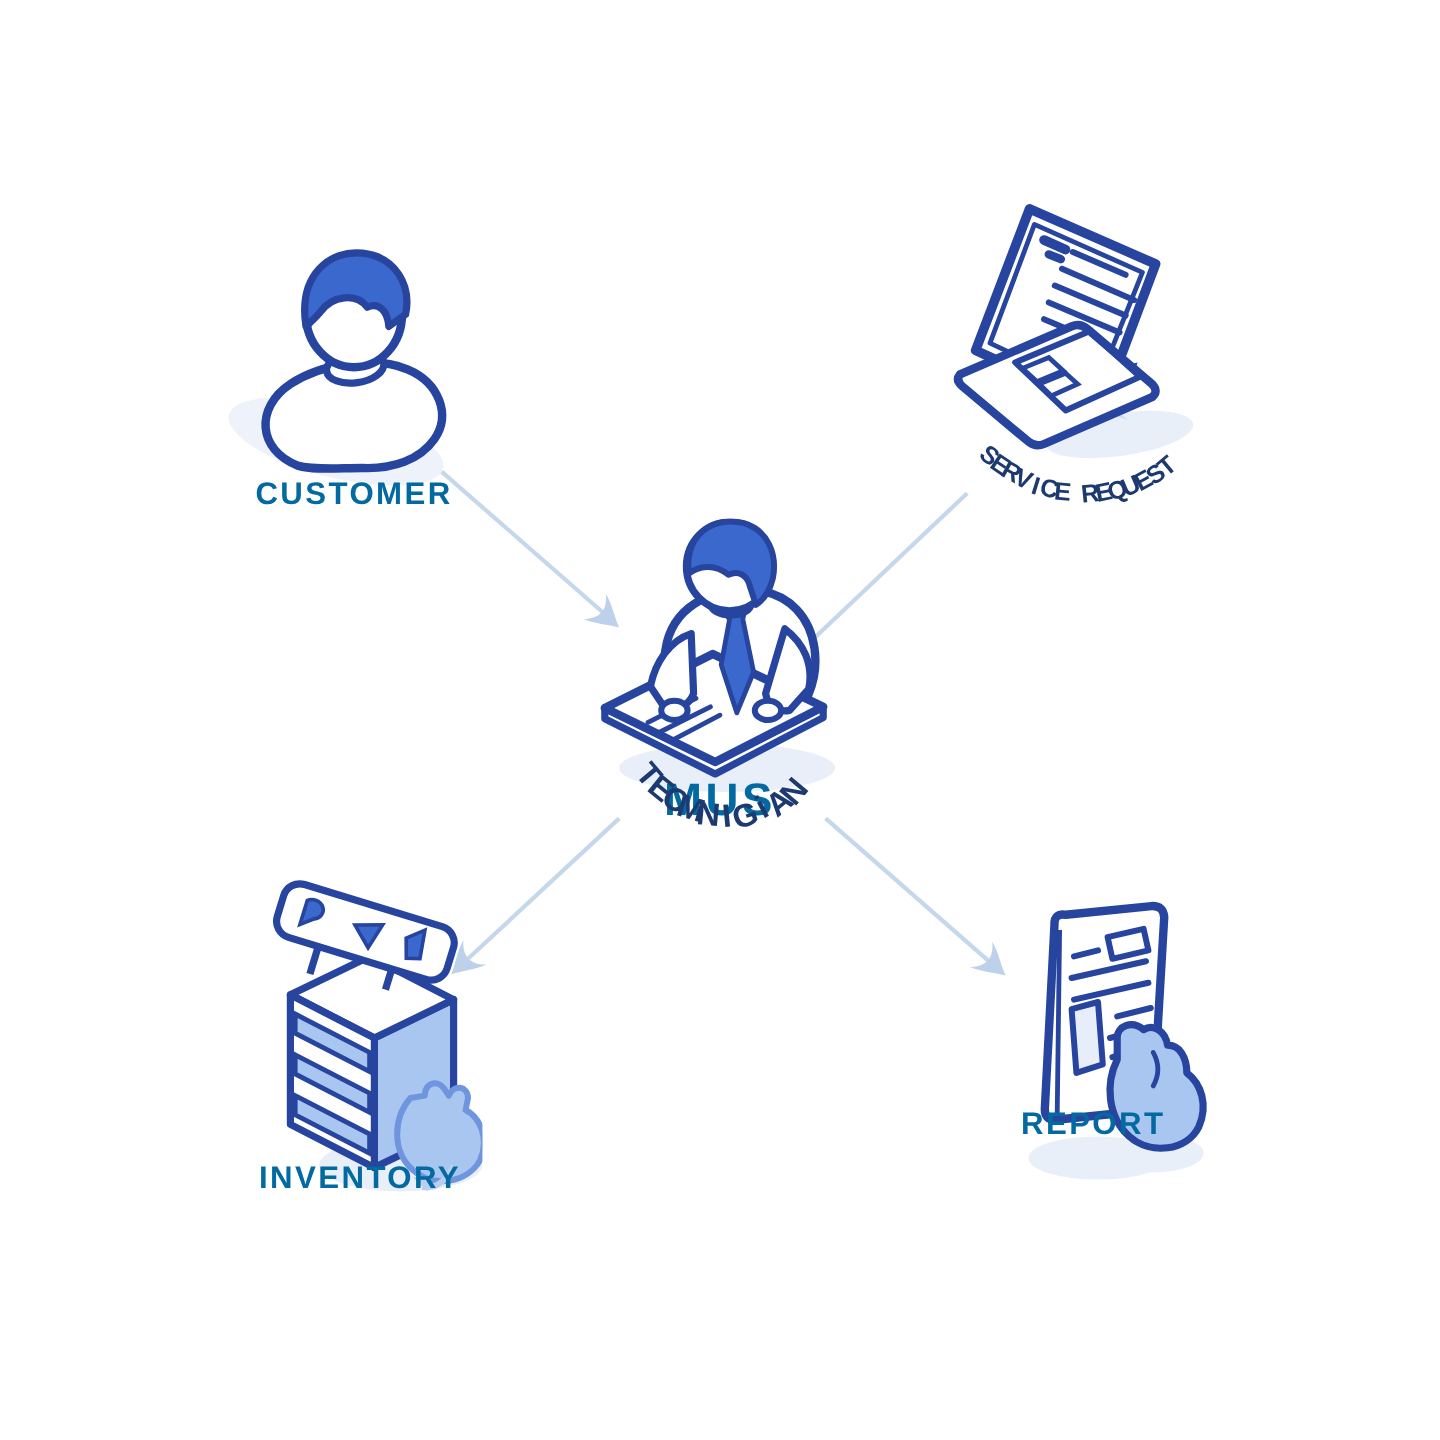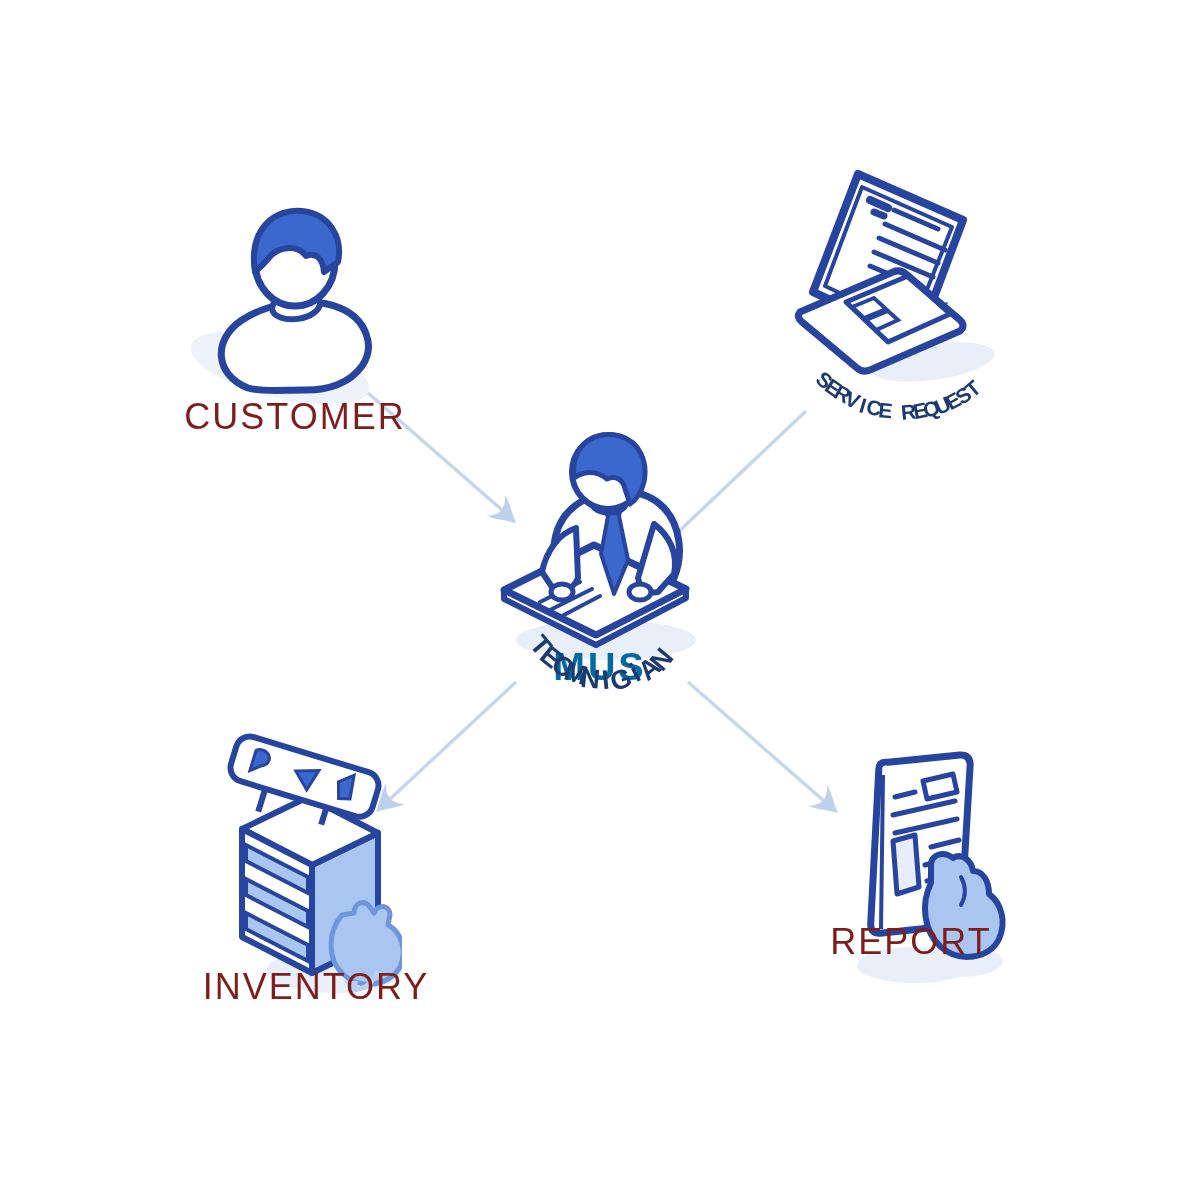--- a/index.html
+++ b/index.html
@@ -1,21 +1,21 @@
 <!DOCTYPE html>
 <html><head>
 <meta charset="utf-8">
 <style>
   html,body{margin:0;padding:0;background:#fff;}
   .canvas{position:relative;width:1200px;height:1200px;background:#ffffff;overflow:hidden;
           font-family:"Liberation Sans",sans-serif;}
   .layer{position:absolute;inset:0;}
   .node-icon{position:absolute;}
-  .label{position:absolute;transform:translateX(-50%);color:#7f1d1d;font-weight:400;
-         font-size:36px;letter-spacing:2px;white-space:nowrap;}
+  .label{position:absolute;transform:translateX(-50%);color:#0369a1;font-weight:700;
+         font-size:26px;letter-spacing:2px;white-space:nowrap;}
   .arc-label{position:absolute;width:0;height:0;color:#1d3a70;font-weight:600;}
   .arc-label span{position:absolute;left:0;top:0;display:inline-block;white-space:pre;}
   .ghost{position:absolute;transform:translateX(-50%);color:#0369a1;font-weight:700;
          font-size:38px;letter-spacing:3px;}
   svg{display:block;}
 </style>
 </head>
 <body>
 
 <div class="canvas">
@@ -133,21 +133,21 @@
       <line x1="82" y1="132" x2="112" y2="124" stroke-width="5"></line>
       <line x1="84" y1="148" x2="108" y2="141" stroke-width="5"></line>
     </g>
     <path d="M50,108 L72,102 L76,154 L54,161 Z" fill="#e8eef9" stroke="#27449e" stroke-width="5" stroke-linejoin="round"></path>
     <path d="M88,150 C78,170 80,198 98,214 C116,230 146,226 156,206 C164,188 158,170 146,161
              C146,148 140,138 130,138 C128,126 118,120 110,125 C100,117 88,122 88,132 Z" fill="#a9c6f0" stroke="#27449e" stroke-width="6" stroke-linejoin="round"></path>
     <path d="M118,144 C123,153 123,163 118,172" stroke="#27449e" stroke-width="4" fill="none" stroke-linecap="round"></path>
   </svg>
 
   <div class="label" style="left:295px;top:396px">CUSTOMER</div>
-  <div class="label" style="left:316px;top:966px">INVENTORY</div>
+  <div class="label" style="left:300px;top:966px">INVENTORY</div>
   <div class="label" style="left:911px;top:921px">REPORT</div>
 
   <div class="ghost" style="left:600px;top:646px">MUS</div>
 
   <div class="arc-label" style="left:897px;top:424px;font-size:21px">
       <span style="transform: translate(-89.9903px, -32.7538px) rotate(0.698132rad) translate(-50%, -100%);">S</span>
       <span style="transform: translate(-78.8648px, -24.3266px) rotate(0.598399rad) translate(-50%, -100%);">E</span>
       <span style="transform: translate(-66.9556px, -17.049px) rotate(0.498666rad) translate(-50%, -100%);">R</span>
       <span style="transform: translate(-54.3809px, -10.9933px) rotate(0.398932rad) translate(-50%, -100%);">V</span>
       <span style="transform: translate(-41.2657px, -6.21981px) rotate(0.299199rad) translate(-50%, -100%);">I</span>

